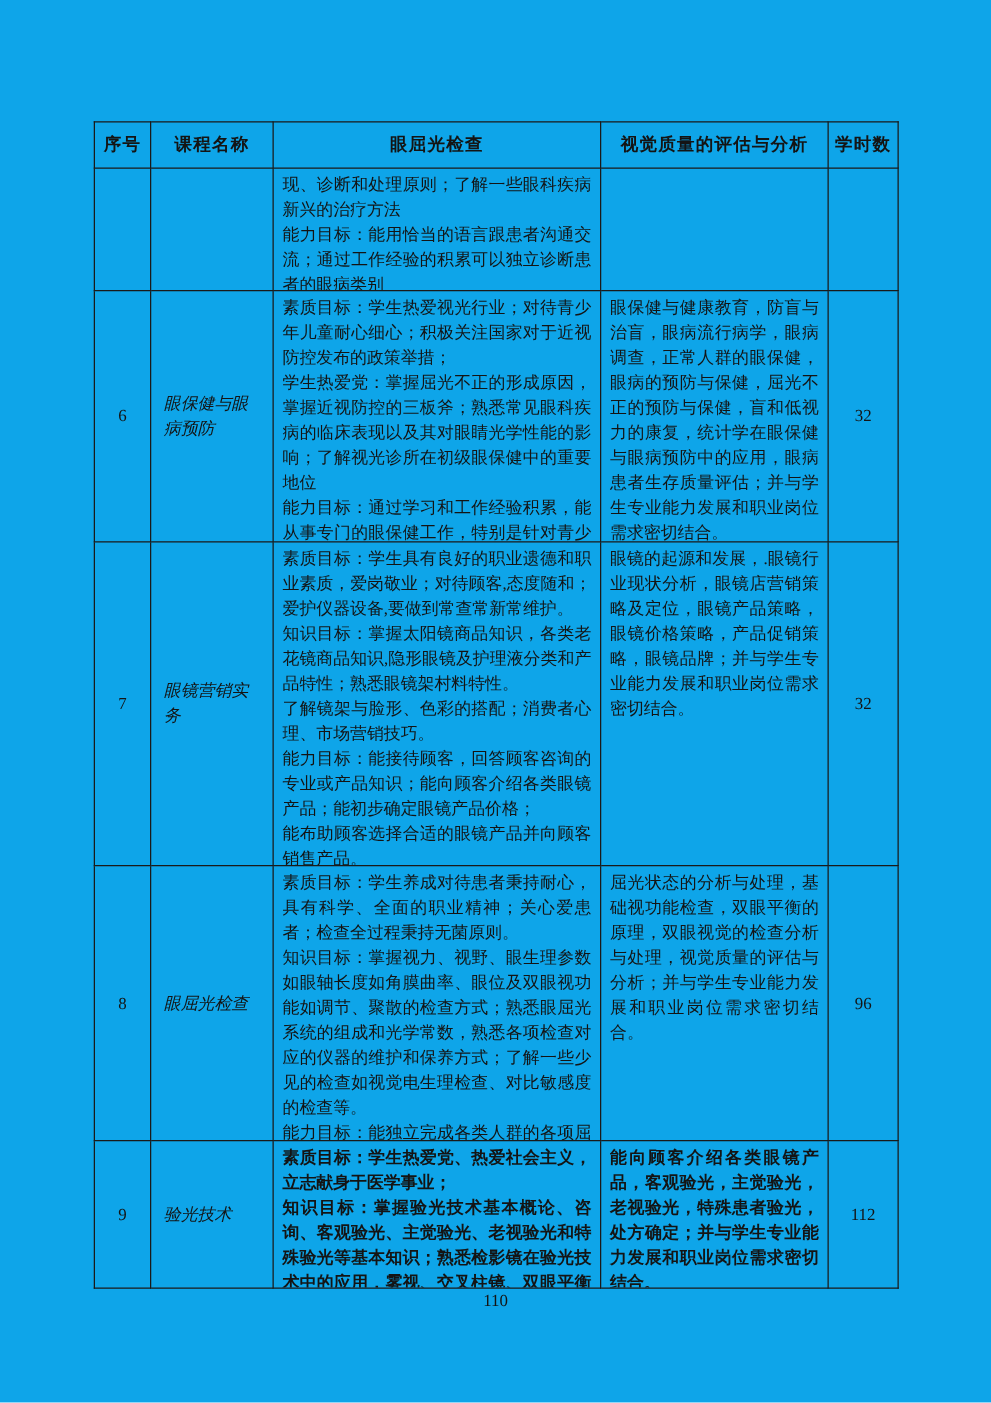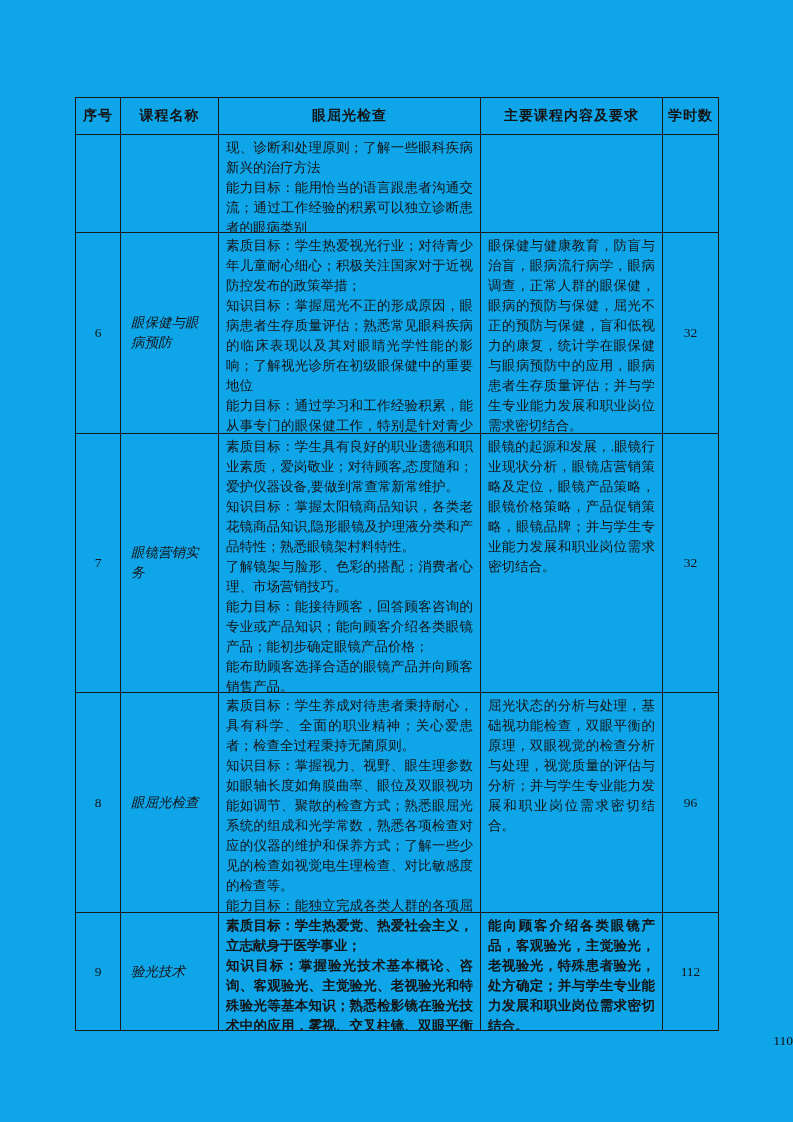--- a/index.html
+++ b/index.html
@@ -75,21 +75,21 @@
 
   .para {
     margin: 0;
     padding: 0;
   }
   .pagenum {
     position: absolute;
     top: 1033px;
     left: 0;
     width: 100%;
-    text-align: right;
+    text-align: center;
     font-size: 13.5px;
   }
 </style>
 </head>
 <body>
 
 <div class="page">
 
   <table class="curriculum">
     <colgroup>
@@ -97,21 +97,21 @@
       <col class="c-name">
       <col class="c-obj">
       <col class="c-cont">
       <col class="c-hours">
     </colgroup>
     <thead>
       <tr>
         <th>序号</th>
         <th>课程名称</th>
         <th>眼屈光检查</th>
-        <th>主要课程内容及要求</th>
+        <th>视觉质量的评估与分析</th>
         <th>学时数</th>
       </tr>
     </thead>
     <tbody>
         <tr>
     <td class="cell-no"></td>
     <td class="cell-name"></td>
     <td class="cell-obj">
       <div class="cellwrap">
               <p class="para">现、诊断和处理原则；了解一些眼科疾病新兴的治疗方法</p>
@@ -122,21 +122,21 @@
       <div class="cellwrap"></div>
     </td>
     <td class="cell-hours"></td>
   </tr>
         <tr>
     <td class="cell-no">6</td>
     <td class="cell-name">眼保健与眼病预防</td>
     <td class="cell-obj">
       <div class="cellwrap">
               <p class="para">素质目标：学生热爱视光行业；对待青少年儿童耐心细心；积极关注国家对于近视防控发布的政策举措；</p>
-              <p class="para">知识目标：掌握屈光不正的形成原因，眼病患者生存质量评估；熟悉常见眼科疾病的临床表现以及其对眼睛光学性能的影响；了解视光诊所在初级眼保健中的重要地位</p>
+              <p class="para">学生热爱党：掌握屈光不正的形成原因，掌握近视防控的三板斧；熟悉常见眼科疾病的临床表现以及其对眼睛光学性能的影响；了解视光诊所在初级眼保健中的重要地位</p>
               <p class="para">能力目标：通过学习和工作经验积累，能从事专门的眼保健工作，特别是针对青少年儿童的近视防控工作</p>
             </div>
     </td>
     <td class="cell-cont">
       <div class="cellwrap">眼保健与健康教育，防盲与治盲，眼病流行病学，眼病调查，正常人群的眼保健，眼病的预防与保健，屈光不正的预防与保健，盲和低视力的康复，统计学在眼保健与眼病预防中的应用，眼病患者生存质量评估；并与学生专业能力发展和职业岗位需求密切结合。</div>
     </td>
     <td class="cell-hours">32</td>
   </tr>
         <tr>
     <td class="cell-no">7</td>

